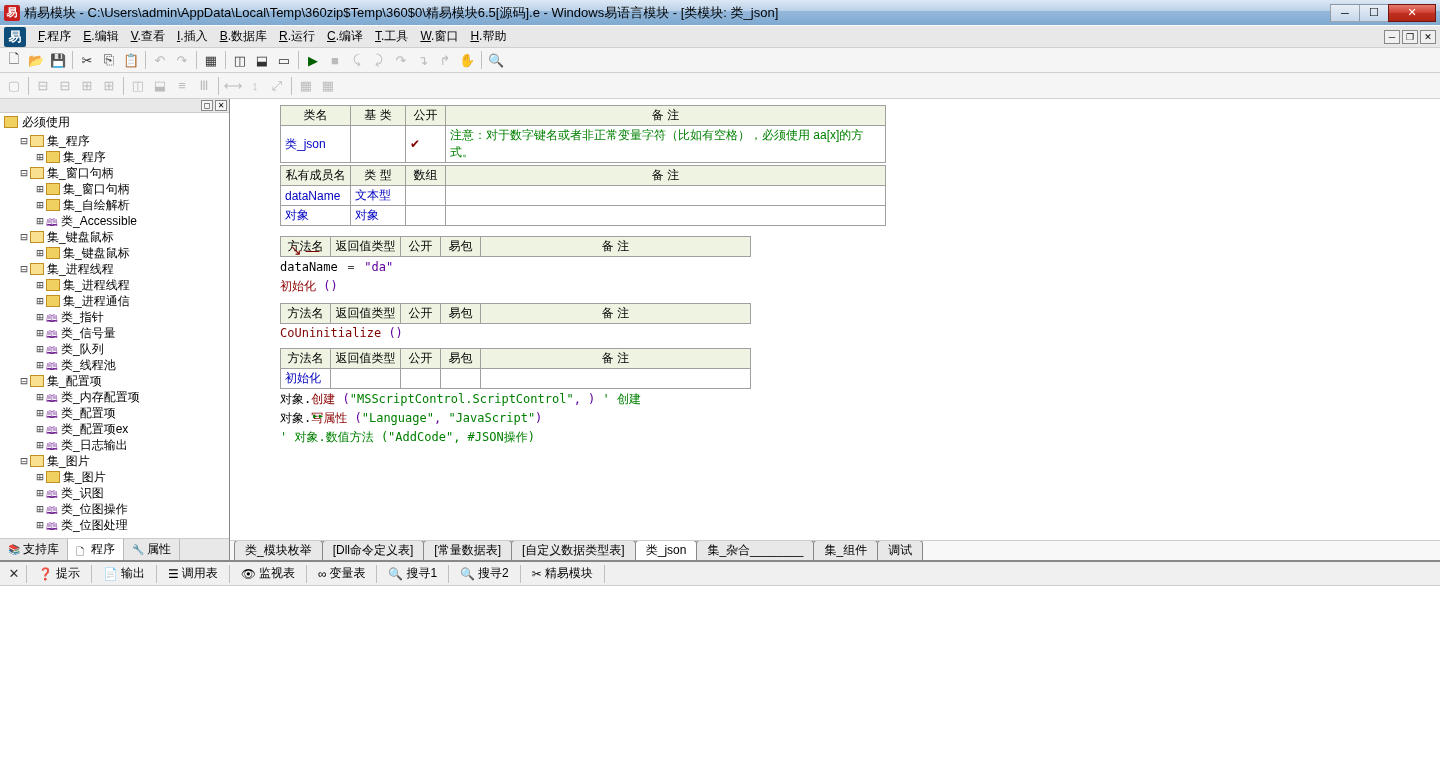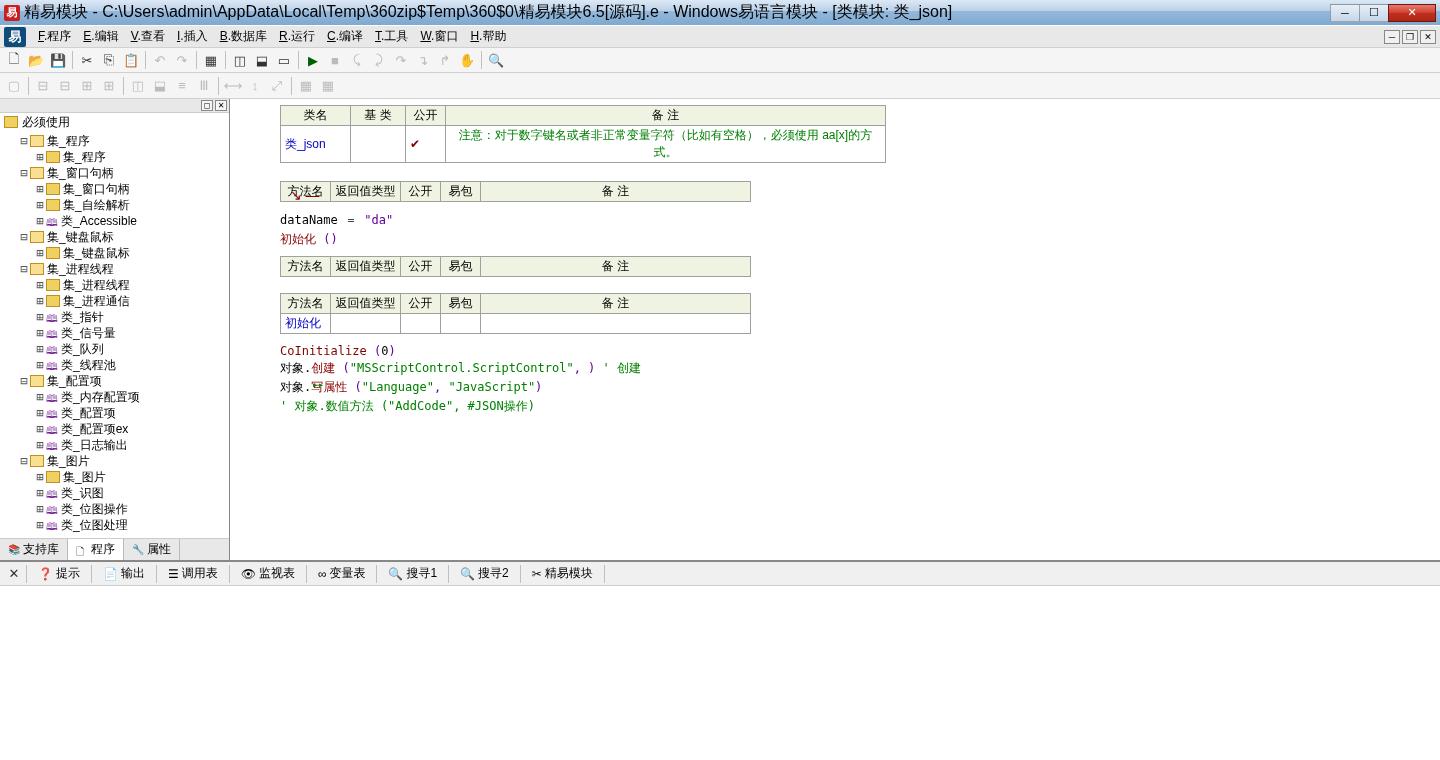--- a/index.html
+++ b/index.html
@@ -1,19 +1,19 @@
 <!DOCTYPE html>
 <html><head>
 <meta charset="utf-8">
 <style>
 * { margin:0; padding:0; box-sizing:border-box; }
 body { font-family: "Microsoft YaHei", SimSun, sans-serif; font-size:12px; background:#fff; overflow:hidden; }
 .titlebar { height:25px; background:linear-gradient(to bottom,#dde8f5 0%,#b8d0e8 45%,#94b8db 46%,#7fa9d0 100%); display:flex; align-items:center; padding:0 4px; }
 .titlebar .appicon { width:16px; height:16px; background:#c82020; display:flex; align-items:center; justify-content:center; color:#fff; font-size:11px; font-weight:bold; margin-right:4px; border-radius:2px; }
-.titlebar .title { flex:1; color:#000; font-size:16px; white-space:nowrap; overflow:hidden; }
+.titlebar .title { flex:1; color:#000; font-size:13px; white-space:nowrap; overflow:hidden; }
 .winbtns { display:flex; gap:0; }
 .winbtn { width:30px; height:18px; border:1px solid rgba(0,0,0,.3); background:linear-gradient(to bottom,#e8eef6,#c5d7eb); display:flex; align-items:center; justify-content:center; font-size:11px; cursor:pointer; margin-left:-1px; }
 .winbtn.close { width:48px; background:linear-gradient(to bottom,#e67a6e,#d04030 49%,#c13020 50%,#b02515); color:#fff; border-color:#701510; }
 .menubar { height:22px; background:#e8e8e8; border-top:1px solid #fff; display:flex; align-items:center; padding:0 4px; }
 .menubar .logo { width:22px; height:20px; background:#0e4d7a; color:#fff; font-weight:bold; font-size:13px; display:flex; align-items:center; justify-content:center; margin-right:6px; border-radius:2px; }
 .menuitem { padding:2px 6px; cursor:pointer; }
 .menuitem u { text-decoration:underline; }
 .menubar .mdibtns { margin-left:auto; display:flex; gap:2px; }
 .menubar .mdibtns span { width:16px; height:14px; border:1px solid #888; font-size:9px; display:flex; align-items:center; justify-content:center; cursor:pointer; background:#f0f0f0; }
 .toolbar { height:26px; background:#f5f5f5; border-top:1px solid #d0d0d0; border-bottom:1px solid #d0d0d0; display:flex; align-items:center; padding:0 4px; gap:2px; }
@@ -42,25 +42,25 @@
 .ltab { padding:2px 8px; display:flex; align-items:center; gap:3px; cursor:pointer; font-size:12px; border-right:1px solid #bbb; }
 .ltab.active{background:#fff;}
 .ltab .tico{width:12px;height:12px;font-size:10px;}
 .codearea { flex:1; background:#fff; display:flex; flex-direction:column; overflow:hidden; position:relative; }
 .codebody { flex:1; overflow:auto; padding:6px 6px 6px 50px; position:relative; }
 .codebody::-webkit-scrollbar{width:17px;height:17px;}
 .codebody::-webkit-scrollbar-track{background:#eee;border:1px solid #ccc;}
 .codebody::-webkit-scrollbar-thumb{background:#c8c8c8;border:1px solid #999;}
 .codebody::-webkit-scrollbar-button{background:#e0e0e0;border:1px solid #999;height:17px;width:17px;}
 .gutter-mark{position:absolute;left:10px;color:#800000;font-size:14px;}
-table.deftable { border-collapse:collapse; margin-bottom:10px; font-size:12px; }
+table.deftable { border-collapse:collapse; margin-bottom:2px; font-size:12px; }
 table.deftable th { background:#eef3e2; border:1px solid #a0a0a0; padding:1px 4px; font-weight:normal; text-align:center; }
 table.deftable td { border:1px solid #a0a0a0; padding:1px 4px; height:20px; }
 .blue{color:#0000c0;}
-.green{color:#008000;text-align:center;}
+.green{color:#008000;}
 .red{color:#800000;}
 .purple{color:#6000a0;}
 .dkred{color:#8b0000;}
 .codeline{font-size:12px;margin:2px 0;font-family:"SimSun",monospace;}
 .codeline .arrow{position:absolute;left:32px;color:#008000;font-size:10px;}
 .codetabs { height:20px; background:#f8f8f8; border-top:1px solid #ccc; display:flex; align-items:flex-end; padding-left:4px; overflow:hidden;}
 .ctab { padding:1px 10px; border:1px solid #888; border-bottom:none; margin-right:-1px; background:#e8e8e8; cursor:pointer; font-size:12px; border-radius:4px 4px 0 0; white-space:nowrap;}
 .ctab.active{background:#fff;}
 .bottompanel { height:200px; border-top:2px solid #888; display:flex; flex-direction:column; }
 .btabs { height:24px; background:#f0f0f0; border-bottom:1px solid #ccc; display:flex; align-items:center; padding:0 4px; gap:0; }
@@ -321,20 +321,42 @@
               <th style="width:440px">备 注</th>
             </tr>
             <tr>
               <td class="blue">类_json</td>
               <td class="blue"></td>
               <td class="red">✔</td>
               <td class="green">注意：对于数字键名或者非正常变量字符（比如有空格），必须使用 aa[x]的方式。</td>
             </tr>
           </tbody>
         </table>
+        <table class="deftable">
+          <tbody>
+            <tr>
+              <th style="width:70px">私有成员名</th>
+              <th style="width:55px">类 型</th>
+              <th style="width:40px">数组</th>
+              <th style="width:440px">备 注</th>
+            </tr>
+            <tr>
+              <td class="blue">dataName</td>
+              <td class="blue">文本型</td>
+              <td class=""></td>
+              <td class="green"></td>
+            </tr>
+            <tr>
+              <td class="blue">对象</td>
+              <td class="blue">对象</td>
+              <td class=""></td>
+              <td class="green"></td>
+            </tr>
+          </tbody>
+        </table>
         <div style="height:8px"></div>
         <div style="position:relative">
           <span class="gutter-mark" style="top:6px">↘ —</span>
           <table class="deftable">
             <tbody>
               <tr>
                 <th style="width:50px">方法名</th>
                 <th style="width:70px">返回值类型</th>
                 <th style="width:40px">公开</th>
                 <th style="width:40px">易包</th>
@@ -351,20 +373,21 @@
             <tbody>
               <tr>
                 <th style="width:50px">方法名</th>
                 <th style="width:70px">返回值类型</th>
                 <th style="width:40px">公开</th>
                 <th style="width:40px">易包</th>
                 <th style="width:270px">备 注</th>
               </tr>
             </tbody>
           </table>
+          <div class="codeline"><span class="red">CoUninitialize </span><span class="purple">()</span></div>
         </div>
         <div style="height:6px"></div>
         <div style="position:relative">
           <table class="deftable">
             <tbody>
               <tr>
                 <th style="width:50px">方法名</th>
                 <th style="width:70px">返回值类型</th>
                 <th style="width:40px">公开</th>
                 <th style="width:40px">易包</th>
@@ -372,26 +395,35 @@
               </tr>
               <tr>
                 <td class="blue">初始化</td>
                 <td class="blue"></td>
                 <td class=""></td>
                 <td class=""></td>
                 <td class="green"></td>
               </tr>
             </tbody>
           </table>
-          <div class="codeline"><span class="red">CoInitialize </span><span class="purple">(</span><span class="">0</span><span class="purple">)</span></div>
           <div class="codeline"><span class="">对象.</span><span class="dkred">创建 </span><span class="purple">(</span><span class="green">"MSScriptControl.ScriptControl"</span><span class="purple">, )  </span><span class="green">' 创建</span></div>
           <div class="codeline"><span class="arrow">▸▸</span><span class="">对象.</span><span class="dkred">写属性 </span><span class="purple">(</span><span class="green">"Language"</span><span class="purple">, </span><span class="green">"JavaScript"</span><span class="purple">)</span></div>
           <div class="codeline"><span class="green">' 对象.数值方法 ("AddCode", #JSON操作)</span></div>
         </div>
       </div>
+    <div class="codetabs" id="codetabs">
+        <div class="ctab">类_模块枚举</div>
+        <div class="ctab">[Dll命令定义表]</div>
+        <div class="ctab">[常量数据表]</div>
+        <div class="ctab">[自定义数据类型表]</div>
+        <div class="ctab active">类_json</div>
+        <div class="ctab">集_杂合________</div>
+        <div class="ctab">集_组件</div>
+        <div class="ctab">调试</div>
+      </div>
   </div>
 </div>
 
 <div class="bottompanel">
   <div class="btabs" id="btabs">
       <span class="tbtn">✕</span>
       <span class="bsep"></span>
       <div class="btab">
         <span class="bico">❓</span>
         <span>提示</span>

